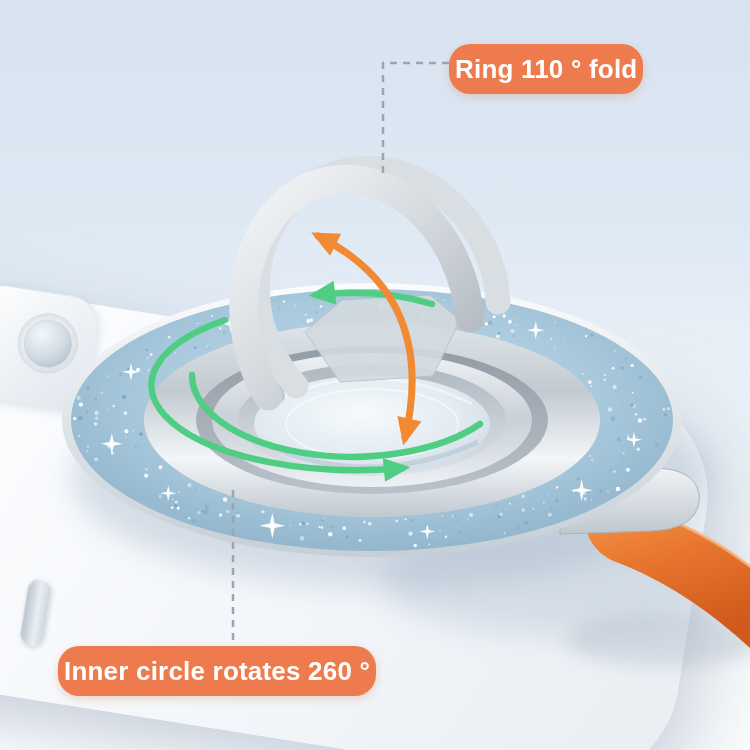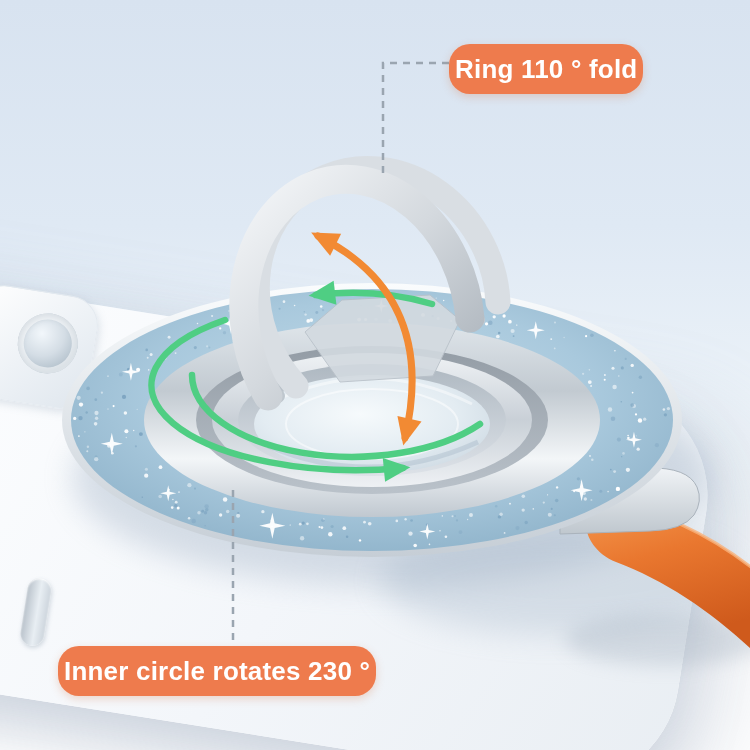--- a/index.html
+++ b/index.html
@@ -401,16 +401,16 @@
     <g stroke="#9aa5b0" stroke-width="2.5" stroke-dasharray="7 6" fill="none">
       <path d="M 449 63 L 383 63 L 383 176"></path>
       <path d="M 233 490 L 233 648"></path>
     </g>
   </svg>
 
   <div class="callout callout-top">
     <span>Ring 110 ° fold</span>
   </div>
   <div class="callout callout-bottom">
-    <span>Inner circle rotates 230 °</span>
+    <span>Inner circle rotates 260 °</span>
   </div>
 
 </div>
 
 </body></html>

